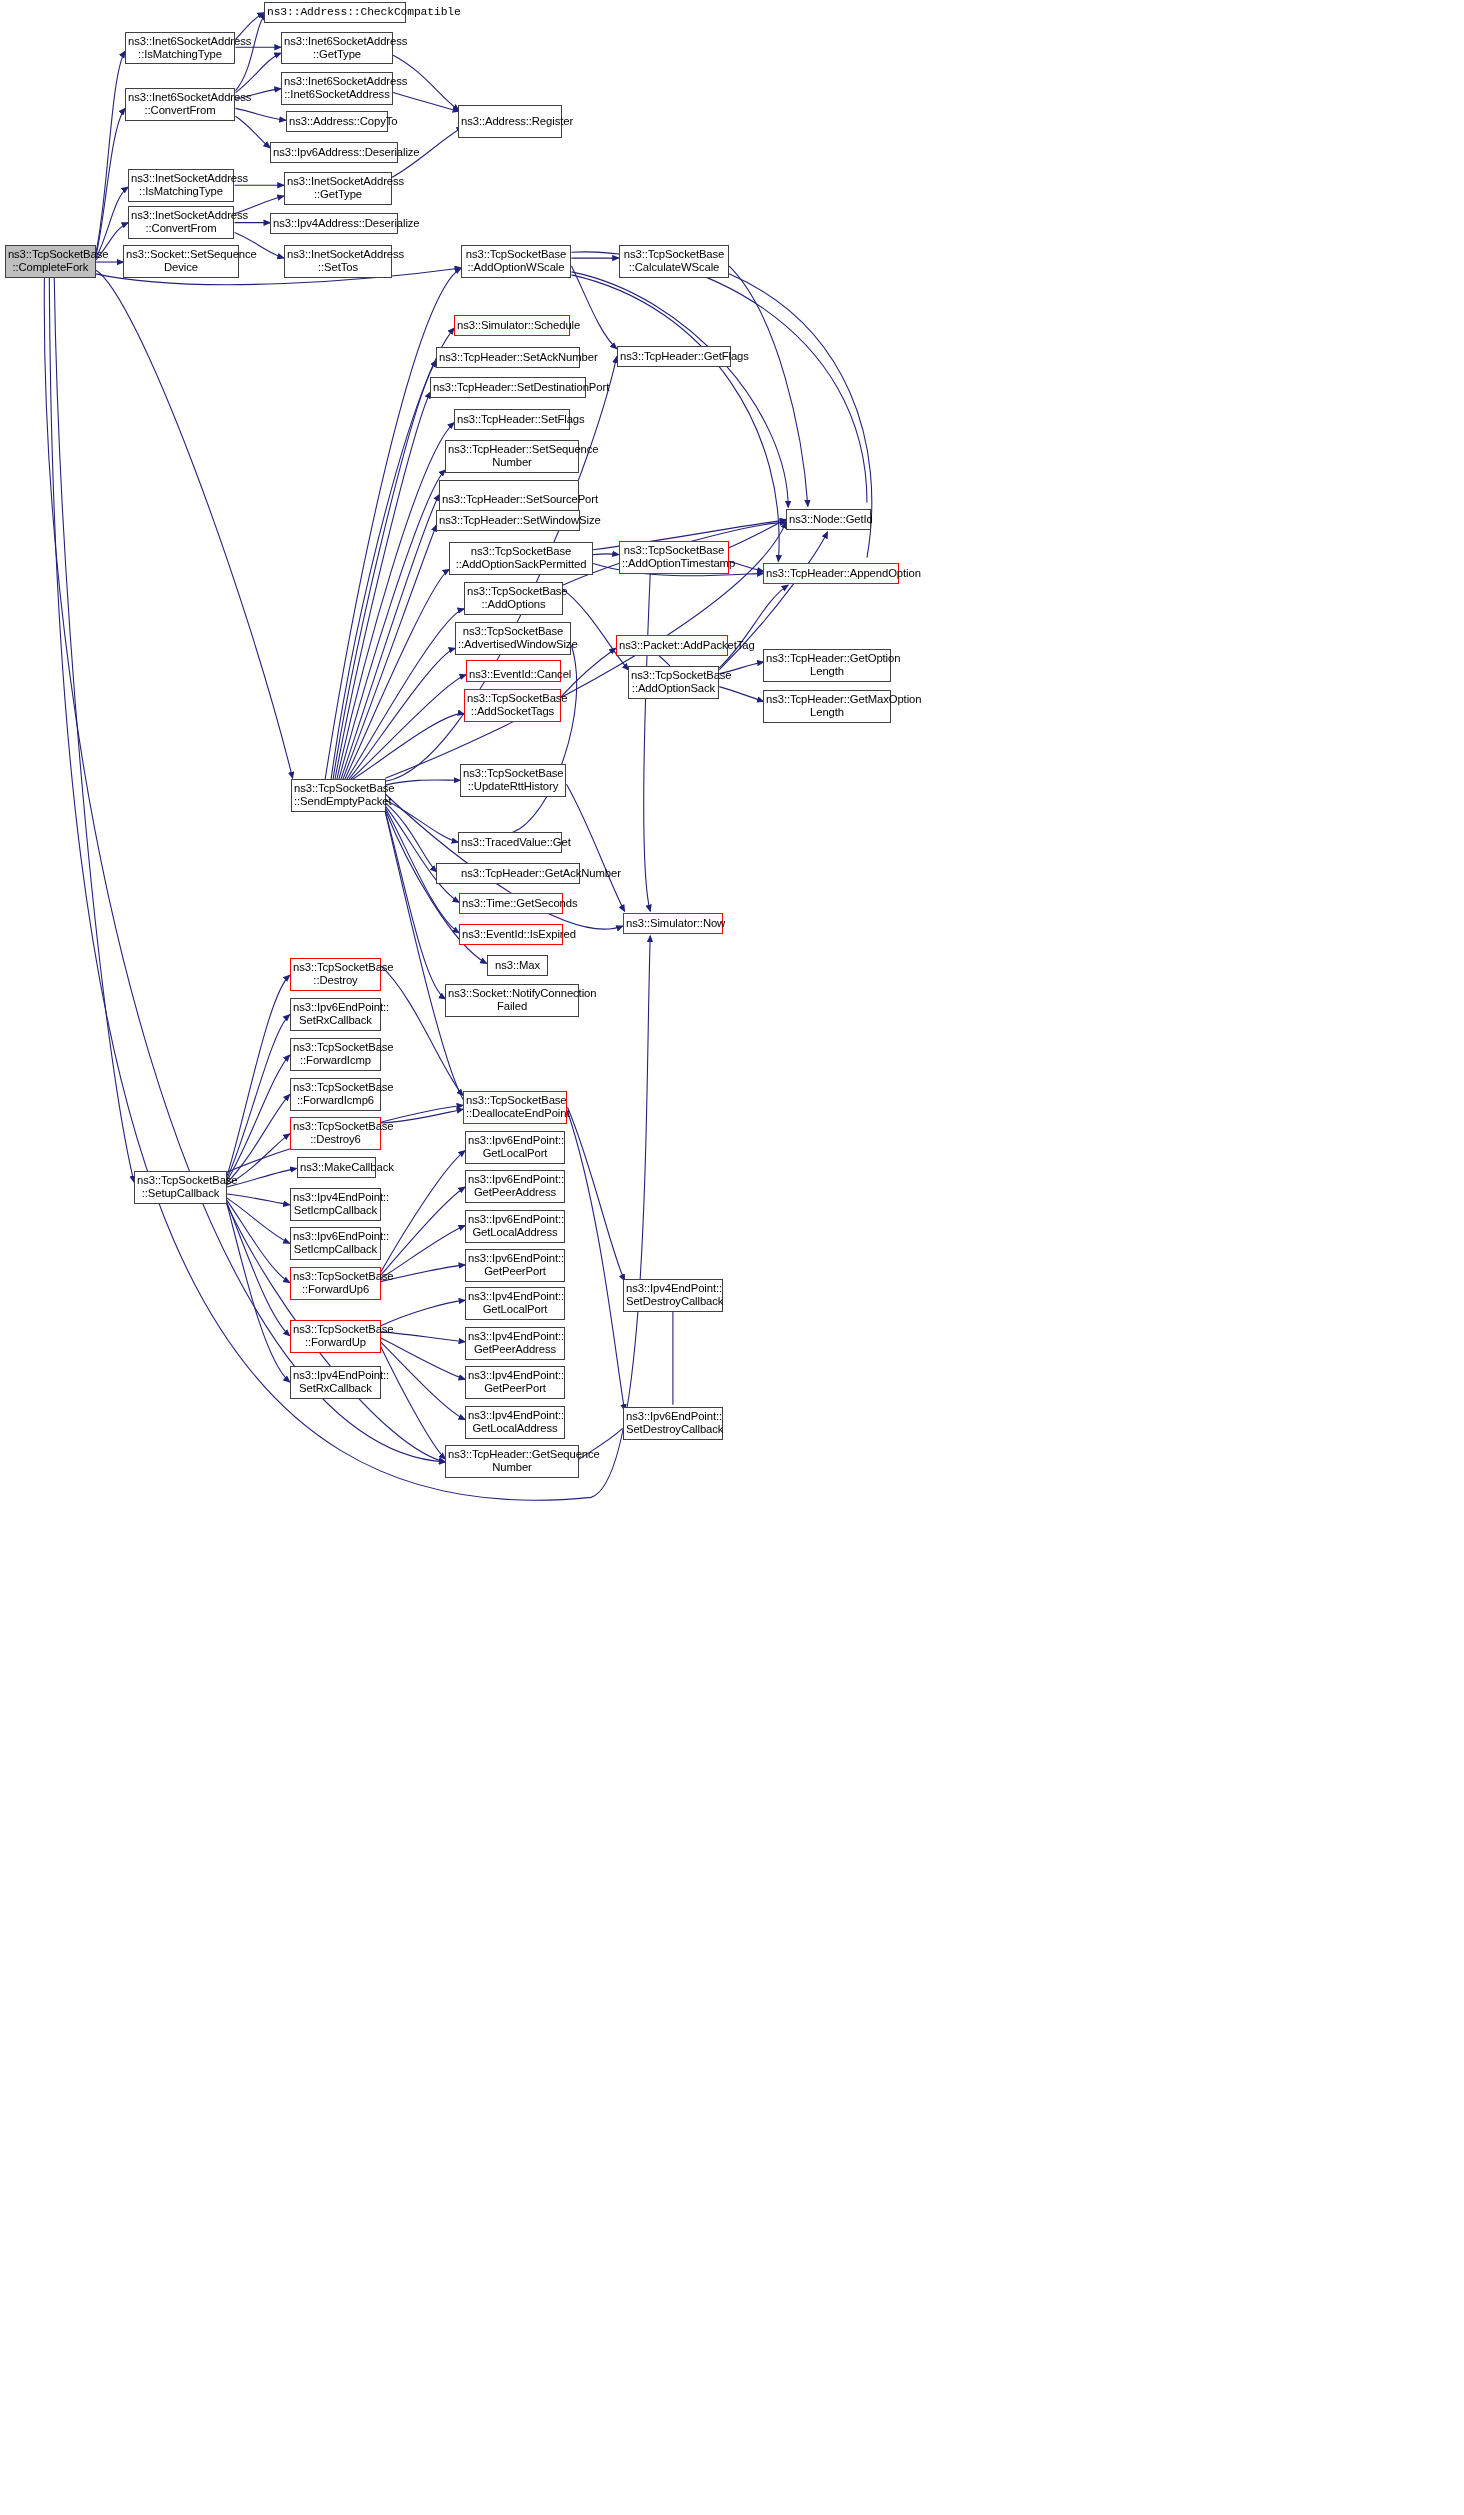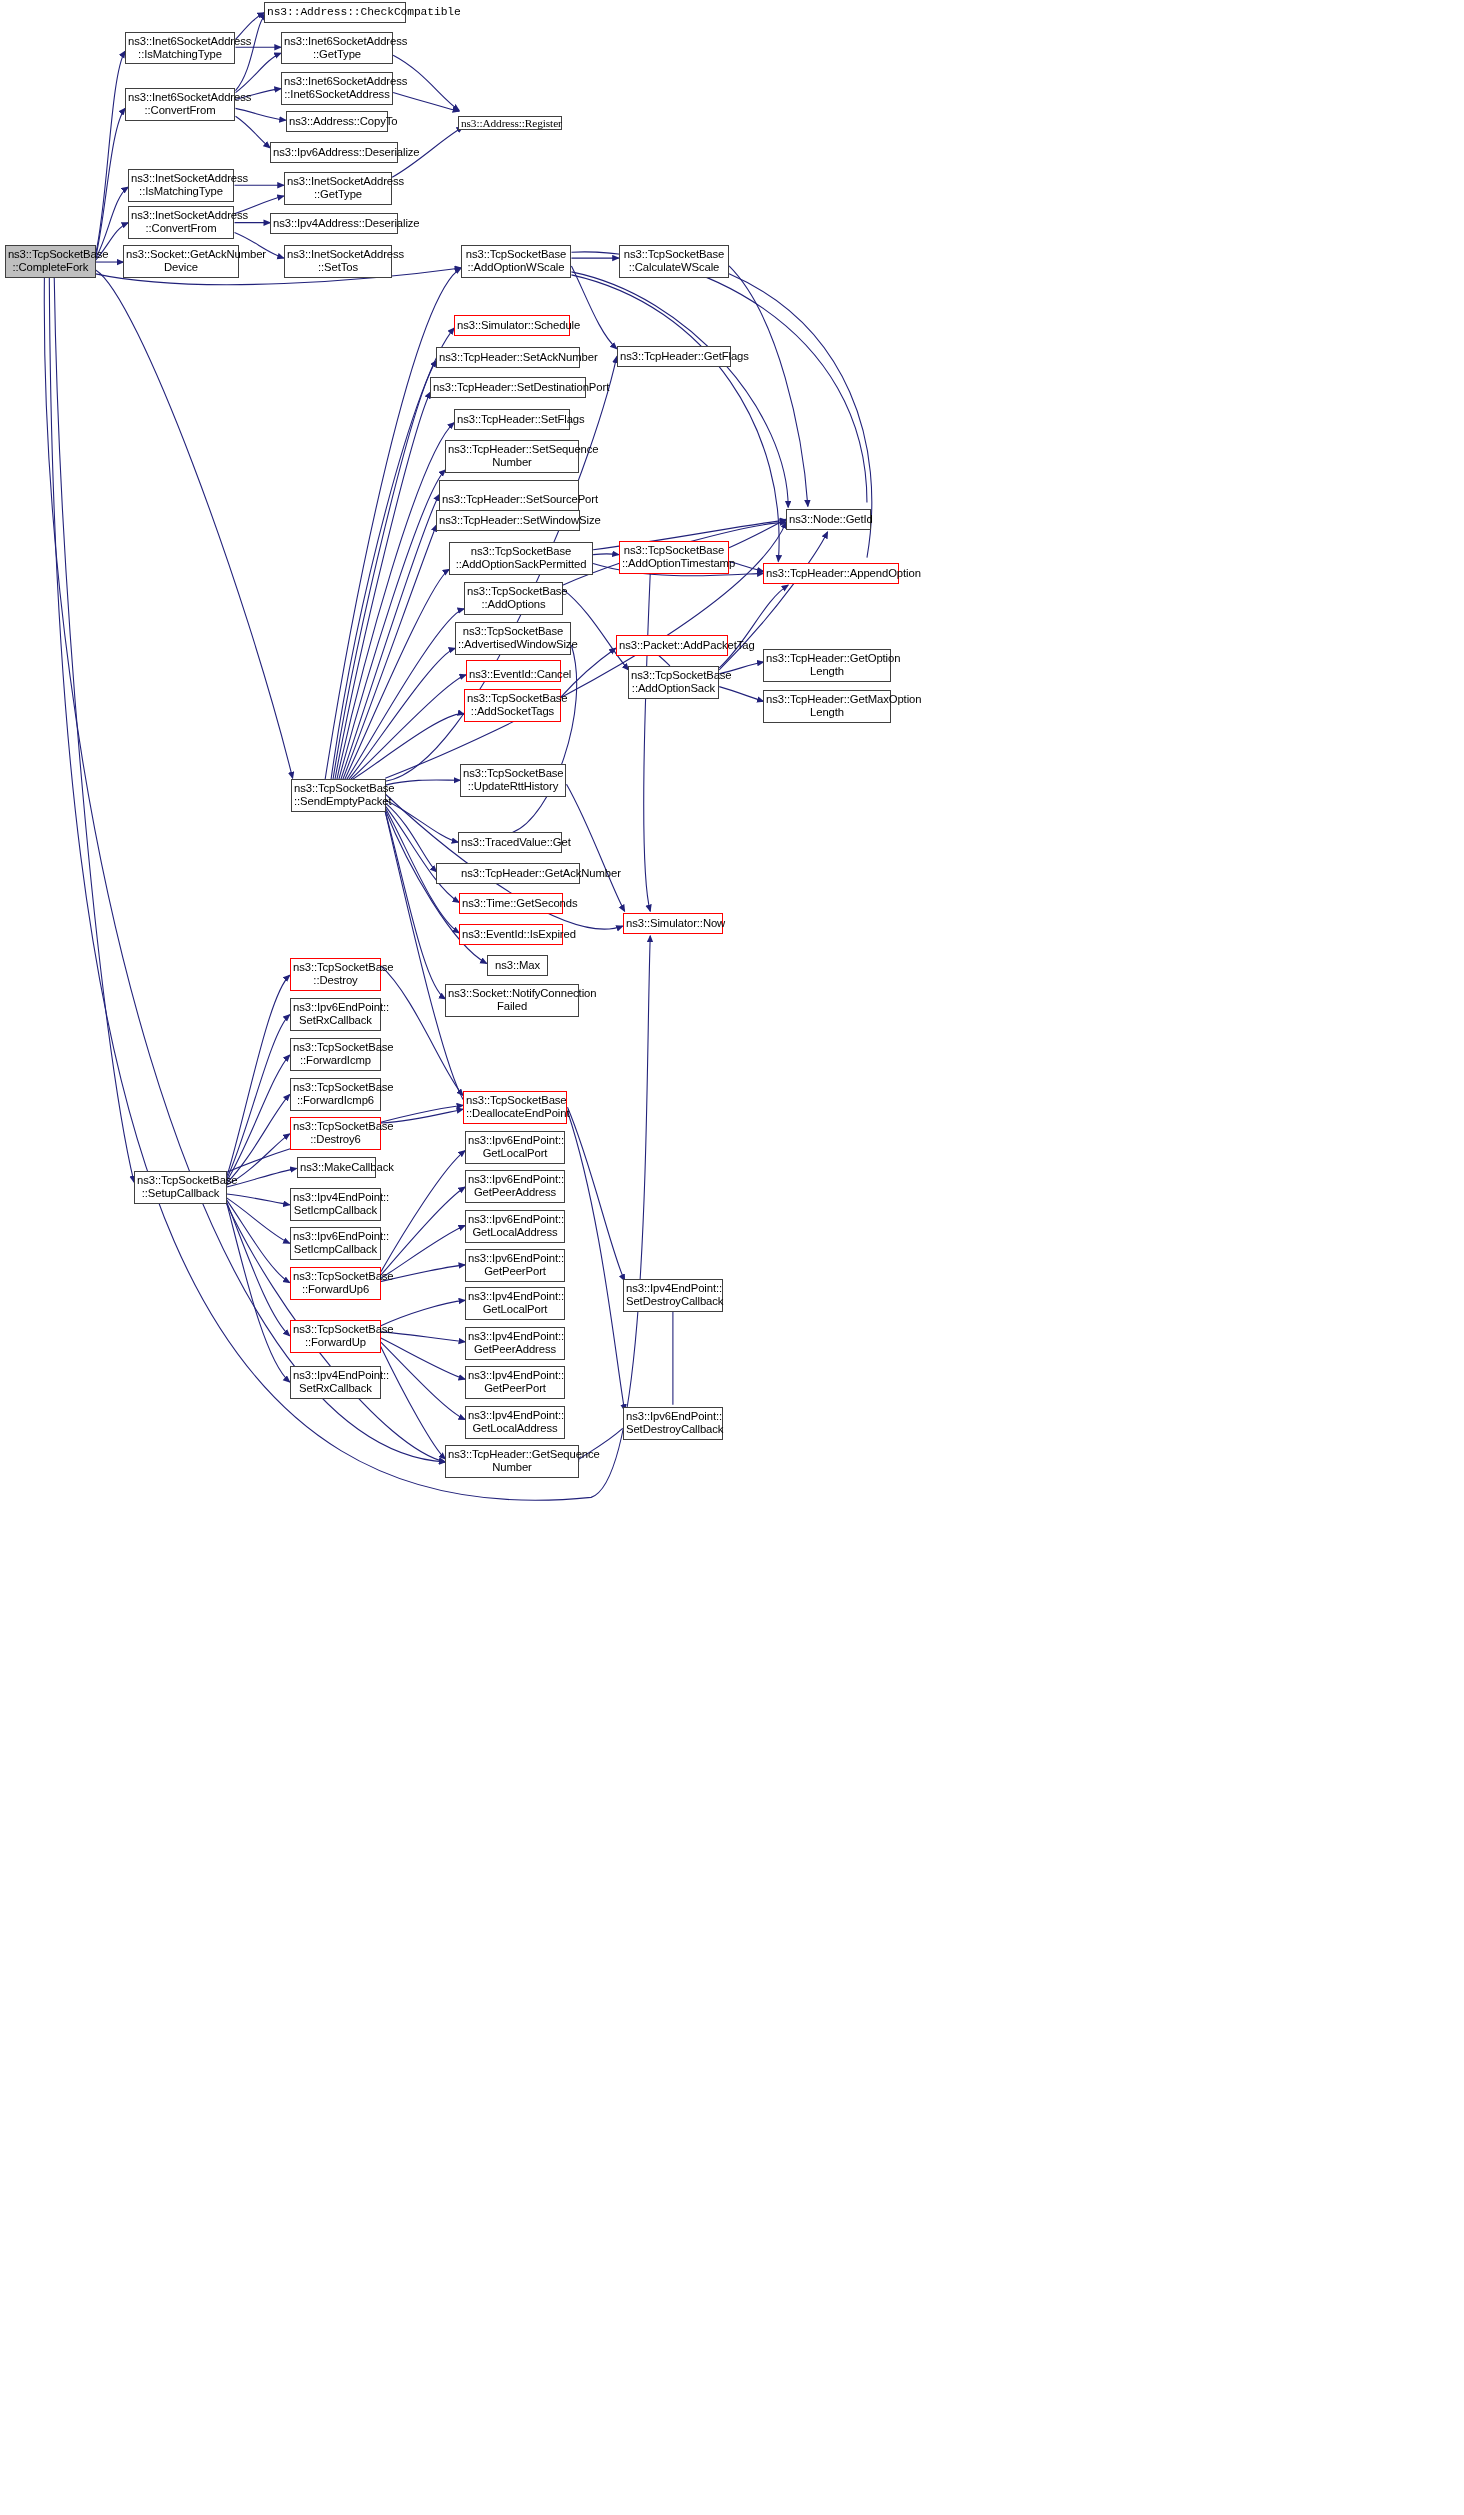--- a/index.html
+++ b/index.html
@@ -158,32 +158,32 @@
       <div class="node" style="left: 264px; top: 2px; width: 142px; height: 20.7px; font-family: Liberation Mono, monospace;"><span class="node-label">ns3::Address::CheckCompatible</span></div>
       <div class="node" style="left: 125px; top: 31.5px; width: 110px; height: 32.5px;"><span class="node-label">ns3::Inet6SocketAddress
 ::IsMatchingType</span></div>
       <div class="node" style="left: 281px; top: 31.5px; width: 112px; height: 32.5px;"><span class="node-label">ns3::Inet6SocketAddress
 ::GetType</span></div>
       <div class="node" style="left: 281px; top: 72px; width: 112px; height: 32.5px;"><span class="node-label">ns3::Inet6SocketAddress
 ::Inet6SocketAddress</span></div>
       <div class="node" style="left: 125px; top: 88px; width: 110px; height: 32.5px;"><span class="node-label">ns3::Inet6SocketAddress
 ::ConvertFrom</span></div>
       <div class="node" style="left: 286px; top: 111px; width: 102px; height: 20.7px;"><span class="node-label">ns3::Address::CopyTo</span></div>
-      <div class="node" style="left: 458px; top: 116px; width: 104px; height: 14px; font-family: Liberation Serif, serif;"><span class="node-label">ns3::Address::Register</span></div>
+      <div class="node" style="left: 458px; top: 105px; width: 104px; height: 33px;"><span class="node-label">ns3::Address::Register</span></div>
       <div class="node" style="left: 270px; top: 142px; width: 128px; height: 20.7px;"><span class="node-label">ns3::Ipv6Address::Deserialize</span></div>
       <div class="node" style="left: 128px; top: 169px; width: 106px; height: 32.5px;"><span class="node-label">ns3::InetSocketAddress
 ::IsMatchingType</span></div>
       <div class="node" style="left: 284px; top: 172px; width: 108px; height: 32.5px;"><span class="node-label">ns3::InetSocketAddress
 ::GetType</span></div>
       <div class="node" style="left: 128px; top: 206px; width: 106px; height: 32.5px;"><span class="node-label">ns3::InetSocketAddress
 ::ConvertFrom</span></div>
       <div class="node" style="left: 270px; top: 213px; width: 128px; height: 20.7px;"><span class="node-label">ns3::Ipv4Address::Deserialize</span></div>
       <div class="node root" style="left: 4.9px; top: 245px; width: 91px; height: 32.5px;"><span class="node-label">ns3::TcpSocketBase
 ::CompleteFork</span></div>
-      <div class="node" style="left: 123px; top: 245px; width: 116px; height: 32.5px;"><span class="node-label">ns3::Socket::GetAckNumber
+      <div class="node" style="left: 123px; top: 245px; width: 116px; height: 32.5px;"><span class="node-label">ns3::Socket::SetSequence
 Device</span></div>
       <div class="node" style="left: 284px; top: 245px; width: 108px; height: 32.5px;"><span class="node-label">ns3::InetSocketAddress
 ::SetTos</span></div>
       <div class="node" style="left: 461px; top: 245px; width: 110px; height: 32.5px;"><span class="node-label">ns3::TcpSocketBase
 ::AddOptionWScale</span></div>
       <div class="node" style="left: 619px; top: 245px; width: 110px; height: 32.5px;"><span class="node-label">ns3::TcpSocketBase
 ::CalculateWScale</span></div>
       <div class="node red" style="left: 454px; top: 315px; width: 116px; height: 20.7px;"><span class="node-label">ns3::Simulator::Schedule</span></div>
       <div class="node" style="left: 436px; top: 347px; width: 144px; height: 20.7px;"><span class="node-label">ns3::TcpHeader::SetAckNumber</span></div>
       <div class="node" style="left: 430px; top: 377px; width: 156px; height: 20.7px;"><span class="node-label">ns3::TcpHeader::SetDestinationPort</span></div>

